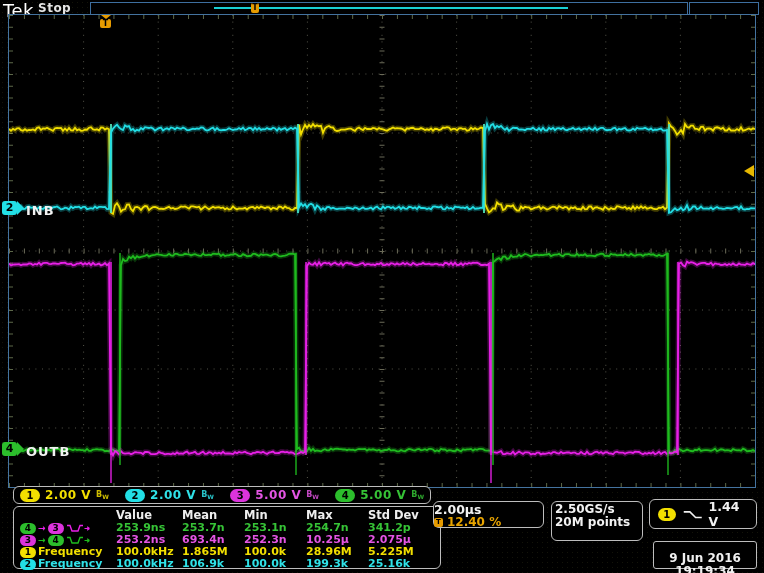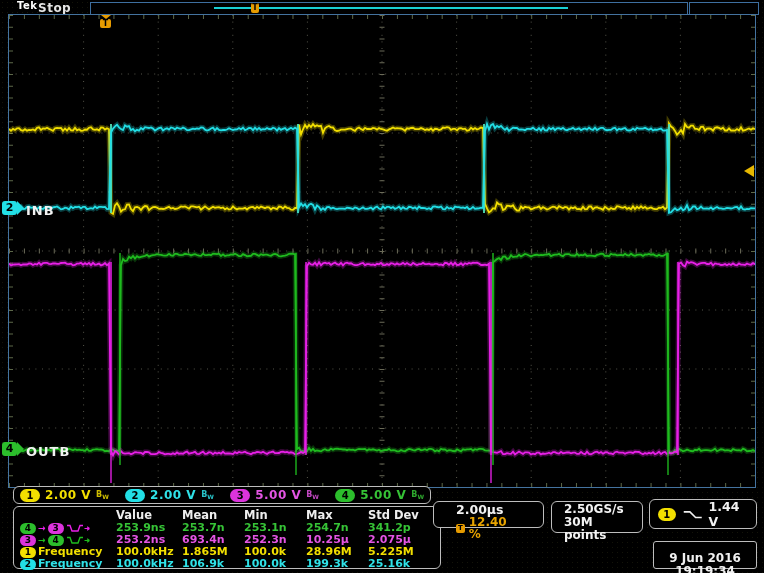--- a/index.html
+++ b/index.html
@@ -2,21 +2,21 @@
 <html><head>
 <meta charset="utf-8">
 <style>
   html,body{margin:0;padding:0;background:#000;}
   body{width:764px;height:573px;position:relative;overflow:hidden;
        font-family:"DejaVu Sans",sans-serif;-webkit-font-smoothing:none;}
   .screen{position:absolute;inset:0;background:#000;
           background-image:radial-gradient(#131309 0.8px, transparent 0.9px);
           background-size:5px 5px;}
   
-  .brand{position:absolute;left:3px;top:0;color:#fff;font-size:10px;font-weight:700;letter-spacing:0.5px;margin-left:14px;}
+  .brand{position:absolute;left:3px;top:0;color:#fff;font-size:18px;font-weight:400;letter-spacing:0.5px;}
   .acqstat{position:absolute;left:38px;top:1px;color:#e4e4e4;font-size:12px;font-weight:bold;letter-spacing:0.5px;}
   .recbar{position:absolute;left:90px;top:2px;width:596px;height:11px;border:1px solid #3e6f9f;background:#000;}
   .recline{position:absolute;left:123px;top:4px;width:354px;height:2px;background:#19cfd4;}
   .rectrig{position:absolute;left:160px;top:0px;width:8px;height:10px;background:#e69b00;color:#000;
            font-size:8px;font-weight:bold;line-height:10px;text-align:center;border-radius:2px;}
   .recaux{position:absolute;left:689px;top:2px;width:68px;height:11px;border:1px solid #3e6f9f;background:#000;}
   
   .grat{position:absolute;left:8px;top:14px;width:746px;height:472px;background:#000;border:1px solid #44739f;}
   .grat svg{position:absolute;left:0;top:0;}
   .trigT{position:absolute;left:99px;top:15px;width:13px;height:13px;}
@@ -38,25 +38,25 @@
   .pill.sm{width:16px;height:11px;font-size:9px;line-height:11px;border-radius:6px;}
   .bw{font-size:8px;font-weight:bold;opacity:0.85;}
   .bw .s{font-size:6px;vertical-align:-2px;}
   .c1{background:#f2df00;} .c2{background:#22dfe6;} .c3{background:#dc33dc;} .c4{background:#2cbe2c;}
   .t1{color:#f2df00;} .t2{color:#2fe2e8;} .t3{color:#e455e4;} .t4{color:#36c336;}
   .mtable{left:13px;top:506px;width:428px;height:63px;padding:2px 0 0 6px;box-sizing:border-box;}
   .mrow{display:grid;grid-template-columns:96px 66px 62px 62px 62px 66px;height:12px;line-height:12px;font-size:11px;font-weight:bold;}
   .mrow.head{color:#eeeeee;height:13px;line-height:13px;font-size:11.5px;}
   .mlabel{display:flex;align-items:center;gap:2px;}
   .arrowch{font-size:9px;line-height:11px;}
-  .tbox2{left:433px;top:501px;width:111px;height:27px;padding:1px 22px;box-sizing:border-box;}
+  .tbox2{left:433px;top:501px;width:111px;height:27px;padding:1px 0;box-sizing:border-box;}
   .tb-scale{color:#f2f2f2;font-size:12.5px;font-weight:bold;line-height:13px;}
   .tb-pos{display:flex;align-items:center;gap:4px;color:#e8a400;font-size:12px;font-weight:bold;line-height:12px;}
   .miniT{width:9px;height:9px;background:#e69b00;border-radius:2px;color:#000;font-size:7px;font-weight:bold;line-height:9px;text-align:center;}
-  .ratebox{left:551px;top:501px;width:92px;height:32px;padding:1px 12px;box-sizing:border-box;color:#f2f2f2;font-size:12px;font-weight:bold;line-height:13px;}
+  .ratebox{left:551px;top:501px;width:92px;height:40px;padding:1px 3px;box-sizing:border-box;color:#f2f2f2;font-size:12px;font-weight:bold;line-height:13px;}
   .trigbox{left:649px;top:499px;width:108px;height:30px;display:flex;align-items:center;gap:6px;padding:0 8px;box-sizing:border-box;}
   .trig-lvl{color:#f2f2f2;font-size:12.5px;font-weight:bold;margin-left:auto;}
   .datebox{left:653px;top:541px;width:104px;height:28px;border-radius:3px;padding:10px 6px;box-sizing:border-box;
            color:#f0f0f0;font-size:12px;font-weight:bold;line-height:13px;text-align:center;}
 </style>
 </head>
 <body>
 
 <div class="screen">
 
@@ -234,21 +234,21 @@
   <div class="box tbox2">
     <div class="tb-scale">2.00µs</div>
     <div class="tb-pos">
       <span class="miniT">T</span>
       <span>12.40 %</span>
     </div>
   </div>
 
   <div class="box ratebox">
     <div>2.50GS/s</div>
-    <div>30M points</div>
+    <div>20M points</div>
   </div>
 
   <div class="box trigbox">
     <span class="pill big c1">1</span>
     <svg width="24" height="13" viewBox="0 0 24 13">
       <path d="M2 3.5 h7 l6.5 6.5 h7" fill="none" stroke="#f0f0f0" stroke-width="1.8"></path>
     </svg>
     <span class="trig-lvl">1.44 V</span>
   </div>
 

